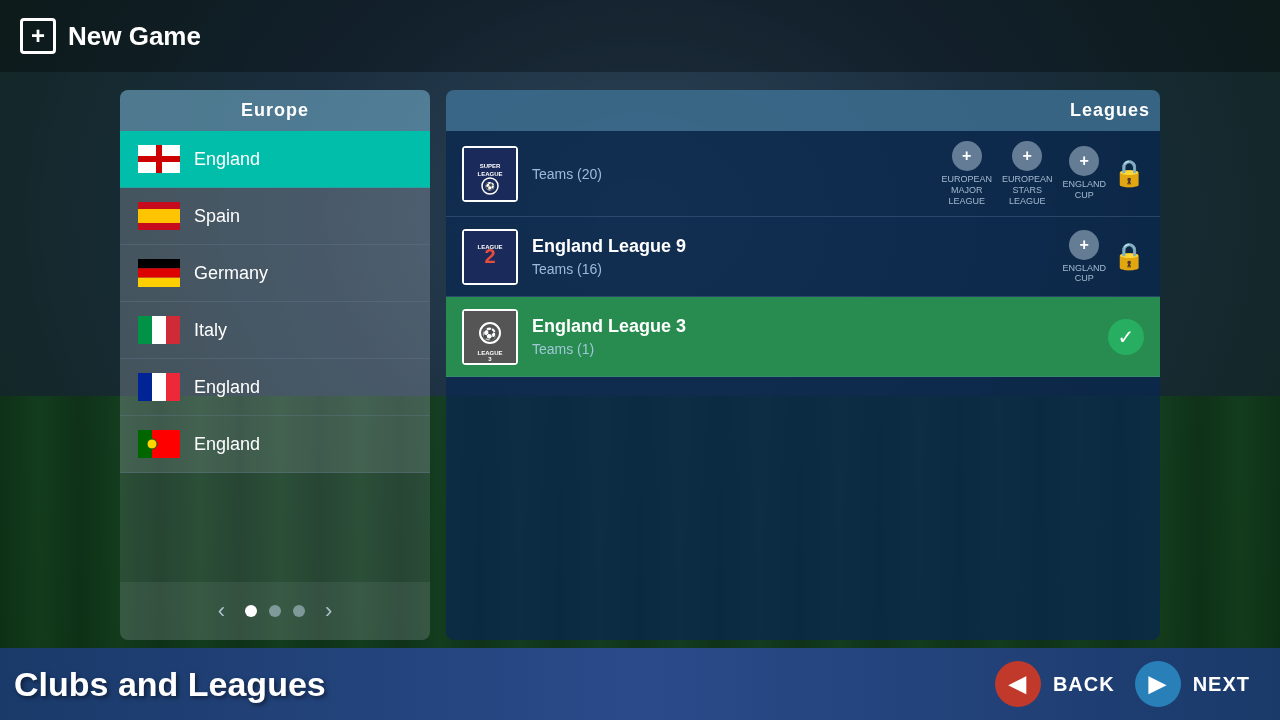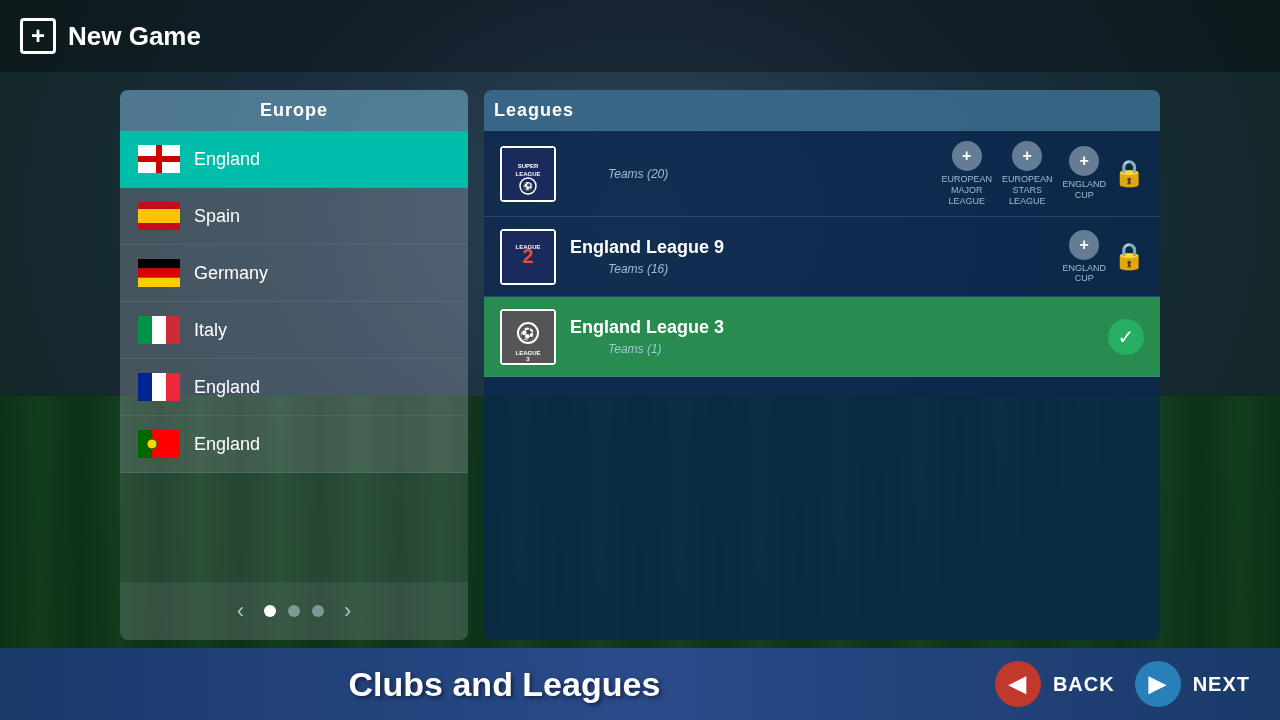--- a/index.html
+++ b/index.html
@@ -85,21 +85,21 @@
       left: 120px;
       right: 120px;
       bottom: 80px;
       display: flex;
       gap: 16px;
       z-index: 10;
     }
 
     
     .country-panel {
-      width: 348px;
+      width: 310px;
       flex-shrink: 0;
       background: rgba(180,190,200,0.15);
       border-radius: 8px;
       overflow: hidden;
       display: flex;
       flex-direction: column;
     }
 
     .panel-header {
       background: rgba(100,160,190,0.6);
@@ -184,21 +184,21 @@
       background: rgba(10,40,80,0.75);
       border-radius: 8px;
       overflow: hidden;
       display: flex;
       flex-direction: column;
     }
 
     .leagues-header {
       background: rgba(100,160,190,0.5);
       color: white;
-      text-align: left;
+      text-align: right;
       padding: 10px;
       font-size: 18px;
       font-weight: bold;
       letter-spacing: 1px;
     }
 
     .league-list {
       flex: 1;
       display: flex;
       flex-direction: column;
@@ -241,23 +241,21 @@
 
     .league-name {
       color: white;
       font-size: 18px;
       font-weight: bold;
       margin-bottom: 4px;
     }
 
     .league-teams {
       color: rgba(180,210,240,0.85);
-      font-size: 12px;
-      font-style: italic;
-      margin-left: 38px;
+      font-size: 14px;
     }
 
     .league-extras {
       display: flex;
       align-items: center;
       gap: 10px;
     }
 
     .extra-badge {
       display: flex;
@@ -320,21 +318,20 @@
       height: 72px;
       background: linear-gradient(to right, #1a3a6a 0%, #2a4a8a 50%, #1a3a6a 100%);
       display: flex;
       align-items: center;
       z-index: 10;
     }
 
     .bottom-title {
       flex: 1;
       padding-left: 14px;
-      text-align: center;
     }
 
     .bottom-title-text {
       color: white;
       font-size: 34px;
       font-weight: bold;
       text-shadow: 2px 2px 4px rgba(0,0,0,0.5);
     }
 
     .bottom-actions {

